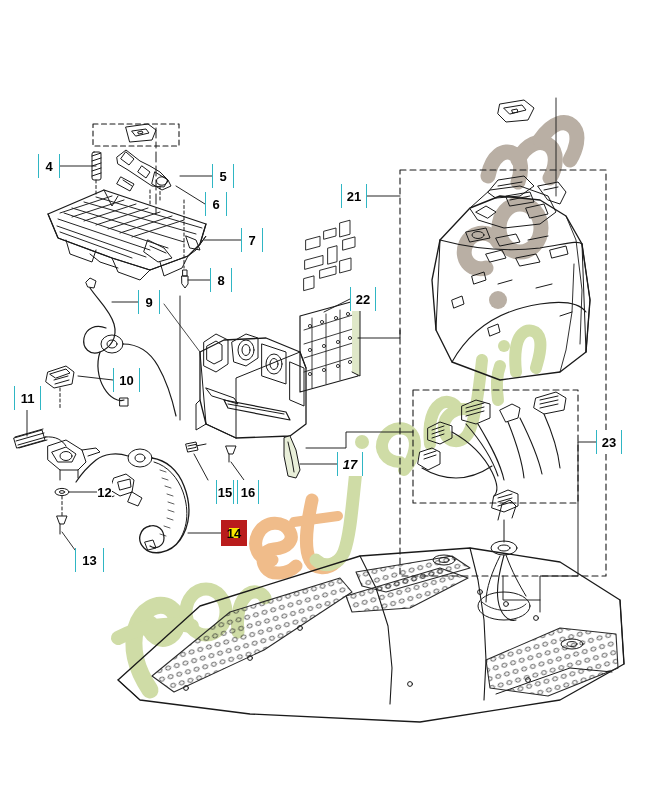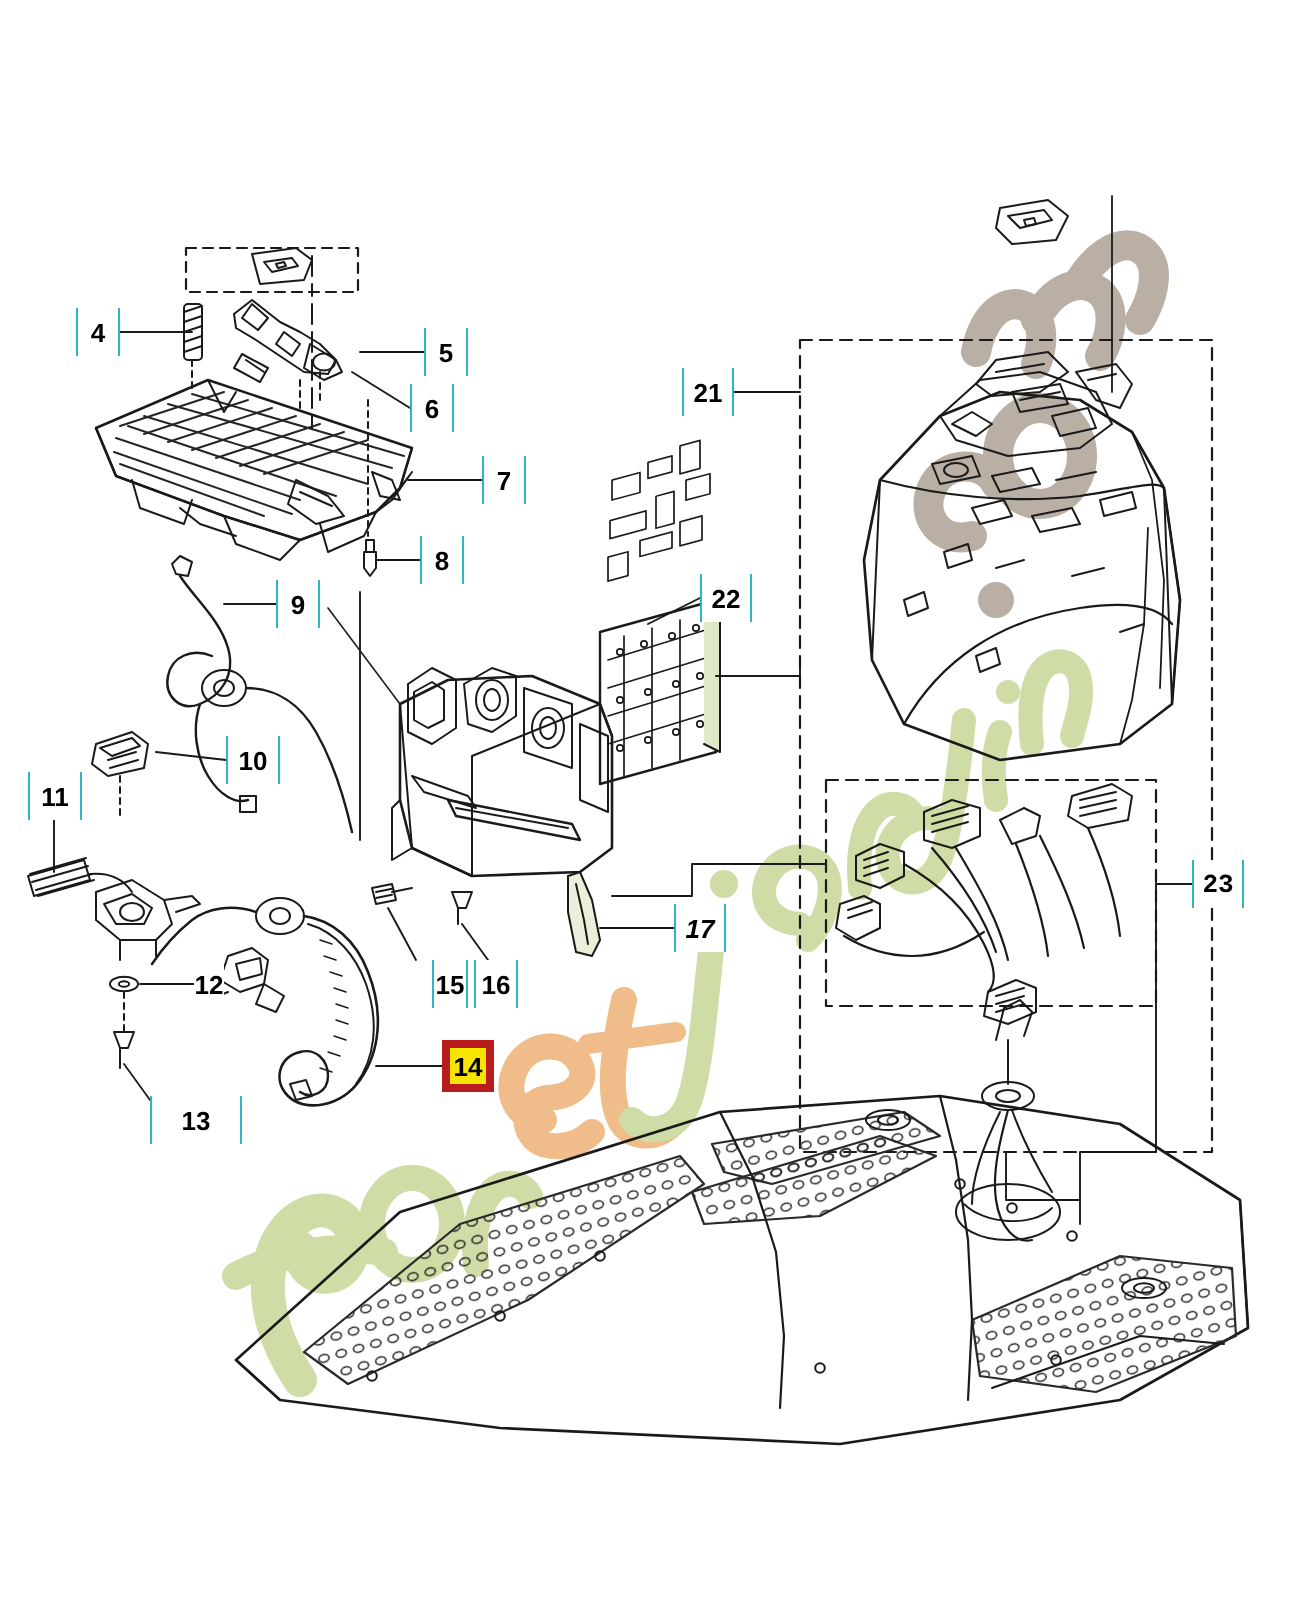--- a/index.html
+++ b/index.html
@@ -5,21 +5,21 @@
 <style>
   html,body{margin:0;padding:0;background:#ffffff;}
   body{width:652px;height:800px;overflow:hidden;font-family:"Liberation Sans",sans-serif;position:relative;}
   #stage{position:absolute;left:0;top:0;width:652px;height:800px;background:#fff;}
   #art{position:absolute;left:0;top:0;width:652px;height:800px;}
   #wm{position:absolute;left:0;top:0;width:652px;height:800px;pointer-events:none;}
   .callout{position:absolute;box-sizing:border-box;display:flex;align-items:center;justify-content:center;
            font-family:"Liberation Sans",sans-serif;font-weight:700;color:#000;line-height:1;}
   .callout.cyan{background:#ffffff;border:1.6px solid #2fb6c4;font-size:13px;}
   .callout.cyan .inner{border:1.2px solid #ffffff;width:100%;height:100%;display:flex;align-items:center;justify-content:center;}
-  .callout.yellow{background:#f5e400;border:4px solid #b91c1c;font-size:13px;}
+  .callout.yellow{background:#f5e400;border:8px solid #b91c1c;font-size:13px;}
   .callout.yellow .inner{width:100%;height:100%;display:flex;align-items:center;justify-content:center;background:#f7e500;}
 </style>
 </head>
 <body>
 
 <div id="stage">
 
   <svg id="wm" viewBox="0 0 652 800" aria-hidden="true">
     <g>
 
@@ -402,39 +402,39 @@
       </div>
       <div class="callout cyan" style="left: 113px; top: 368px; width: 27px; height: 24px;">
         <span class="inner">10</span>
       </div>
       <div class="callout cyan" style="left: 14px; top: 386px; width: 27px; height: 24px;">
         <span class="inner">11</span>
       </div>
       <div class="callout cyan" style="left: 97px; top: 480px; width: 15px; height: 24px;">
         <span class="inner">12</span>
       </div>
-      <div class="callout cyan" style="left: 75px; top: 548px; width: 46px; height: 24px;">
+      <div class="callout cyan" style="left: 75px; top: 548px; width: 29px; height: 24px;">
         <span class="inner">13</span>
       </div>
       <div class="callout yellow" style="left: 221px; top: 520px; width: 26px; height: 26px;">
         <span class="inner">14</span>
       </div>
       <div class="callout cyan" style="left: 216px; top: 480px; width: 18px; height: 24px;">
         <span class="inner">15</span>
       </div>
       <div class="callout cyan" style="left: 237px; top: 480px; width: 22px; height: 24px;">
         <span class="inner">16</span>
       </div>
       <div class="callout cyan" style="left: 337px; top: 452px; width: 26px; height: 24px; font-style: italic;">
         <span class="inner">17</span>
       </div>
       <div class="callout cyan" style="left: 341px; top: 184px; width: 26px; height: 24px;">
         <span class="inner">21</span>
       </div>
       <div class="callout cyan" style="left: 350px; top: 287px; width: 26px; height: 24px;">
         <span class="inner">22</span>
       </div>
-      <div class="callout cyan" style="left: 596px; top: 430px; width: 26px; height: 24px; font-family: Liberation Mono, monospace;">
+      <div class="callout cyan" style="left: 596px; top: 430px; width: 26px; height: 24px;">
         <span class="inner">23</span>
       </div>
     </div>
 
 </div>
 
 </body></html>

